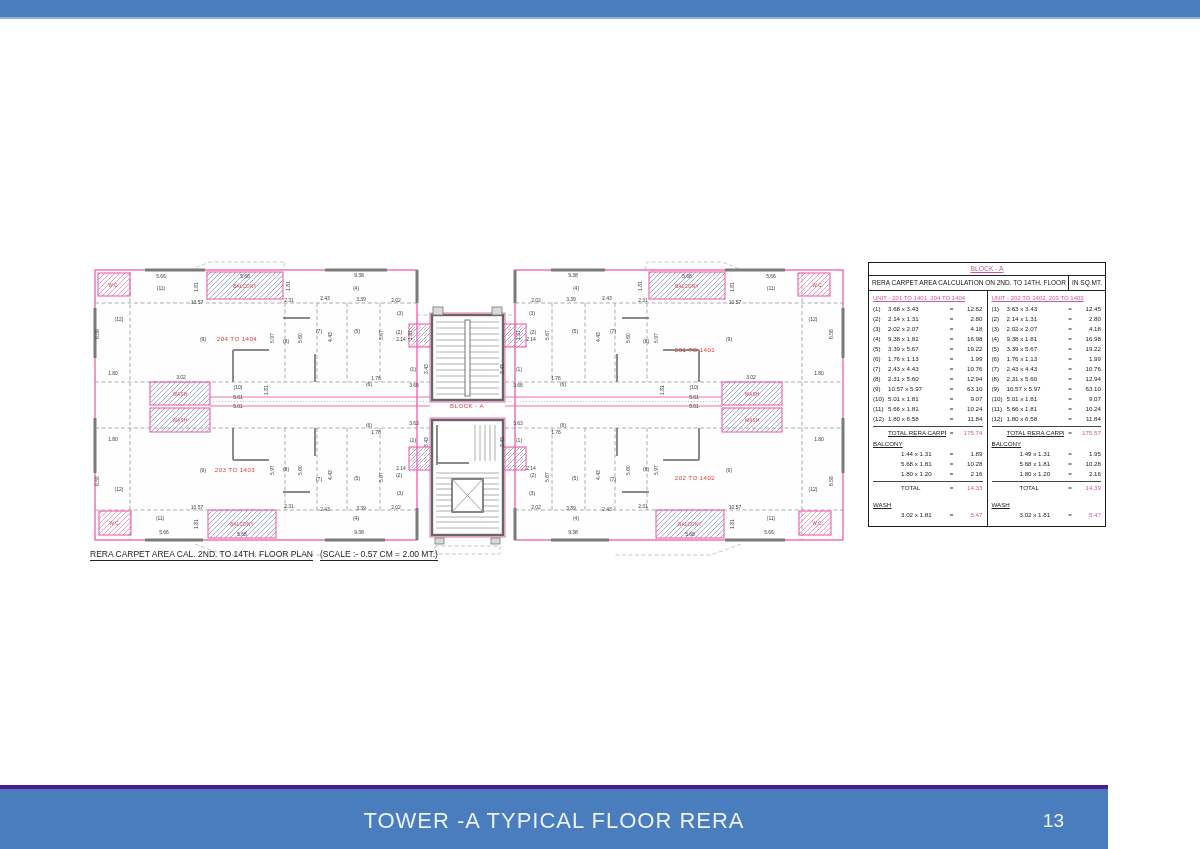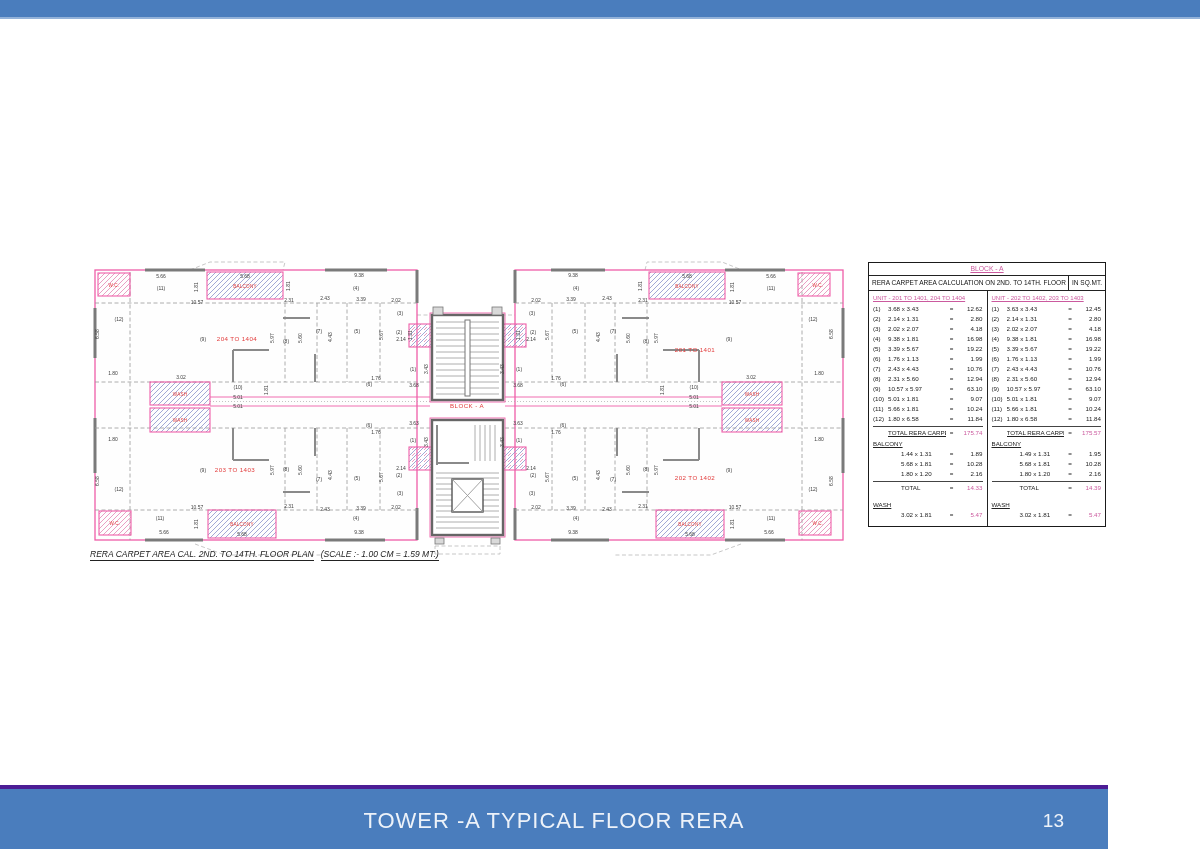--- a/index.html
+++ b/index.html
@@ -32,21 +32,21 @@
   .dash.light{stroke:#b9b9b9;}
   .dot{stroke:#aaa;stroke-width:0.7;fill:none;stroke-dasharray:1 2;}
   .wallseg{stroke:#7a7a7a;stroke-width:3;fill:none;}
   .iwall{stroke:#8a8a8a;stroke-width:2;fill:none;}
   .pinkline{stroke:var(--planpink,#ef5da8);stroke-width:0.9;fill:none;}
   .pl{font-family:"Liberation Sans",sans-serif;font-size:5px;fill:#3f3f3f;text-anchor:middle;}
   .pl.red{fill:var(--red,#e23b3b);font-size:4.6px;letter-spacing:.2px;}
   .pl.unit{fill:var(--red,#e23b3b);font-size:6.2px;letter-spacing:.4px;}
 
   .caption{position:absolute;left:90px;top:549px;font-size:8.5px;color:#222;white-space:nowrap;}
-  .caption span{border-bottom:1px solid #222;padding-bottom:1px;margin-right:7px;font-style:italic;}
+  .caption span{border-bottom:1px solid #222;padding-bottom:1px;margin-right:7px;}
 
   
   .tbl{position:absolute;left:868px;top:262px;width:236px;border:1.2px solid #1a1a1a;
        background:#fff;color:#222;}
   .tbl-block{height:12px;line-height:12px;text-align:center;border-bottom:1px solid #222;
        font-size:6.8px;}
   .pinku{color:var(--pink,#cb5a9e);text-decoration:underline;}
   .tbl-title{display:flex;height:14px;line-height:14px;border-bottom:1px solid #222;
        font-size:6.5px;color:#111;}
   .tbl-title .t{flex:1;padding-left:3px;white-space:nowrap;}
@@ -321,21 +321,21 @@
       <text x="686" y="262" class="pl">(11)</text>
       <text x="684" y="276" class="pl">5.66</text>
       <text x="649" y="266" class="pl" transform="rotate(-90 649 266)">1.81</text>
       <text x="605" y="268" class="pl red">BALCONY</text>
       <text x="605" y="278" class="pl">5.68</text>
       <text x="733" y="267" class="pl red">W.C.</text>
     </g>
 </svg>
 
 <div class="caption">
-  <span>RERA CARPET AREA CAL. 2ND. TO 14TH. FLOOR PLAN</span><span>(SCALE :- 1.00 CM = 1.59 MT.)</span>
+  <span>RERA CARPET AREA CAL. 2ND. TO 14TH. FLOOR PLAN</span><span>(SCALE :- 0.57 CM = 2.00 MT.)</span>
 </div>
 
 <div class="tbl">
   <div class="tbl-block">
     <span class="pinku">BLOCK - A</span>
   </div>
   <div class="tbl-title">
     <span class="t">RERA CARPET AREA CALCULATION ON 2ND. TO 14TH. FLOOR</span>
     <span class="u">IN SQ.MT.</span>
   </div>

